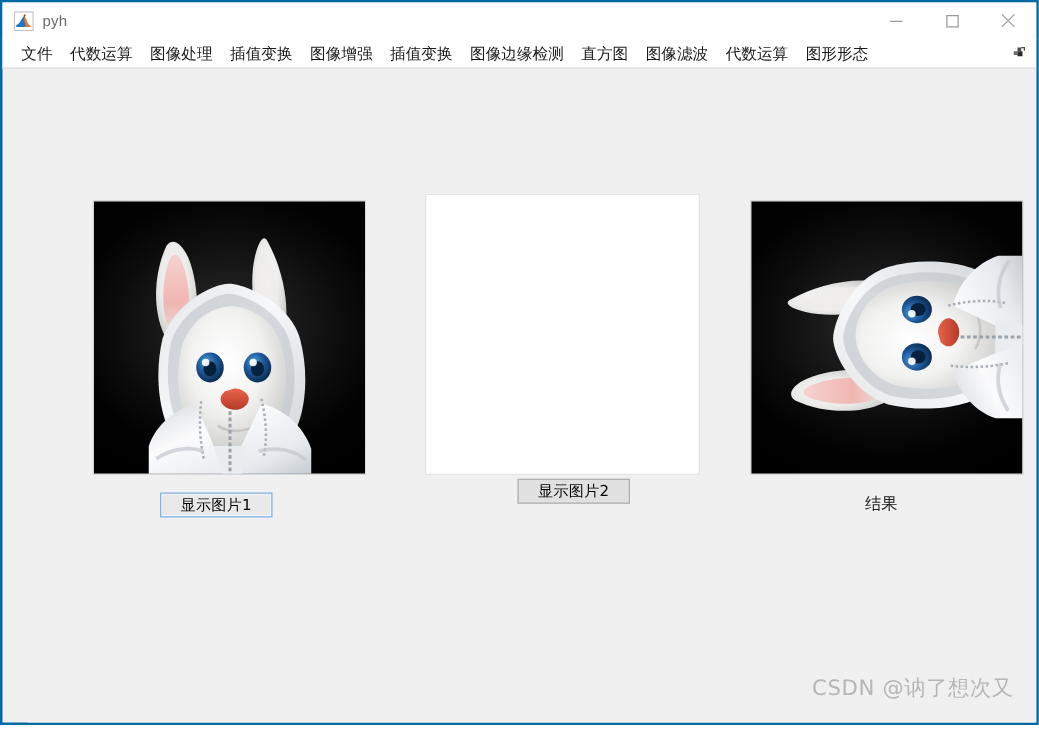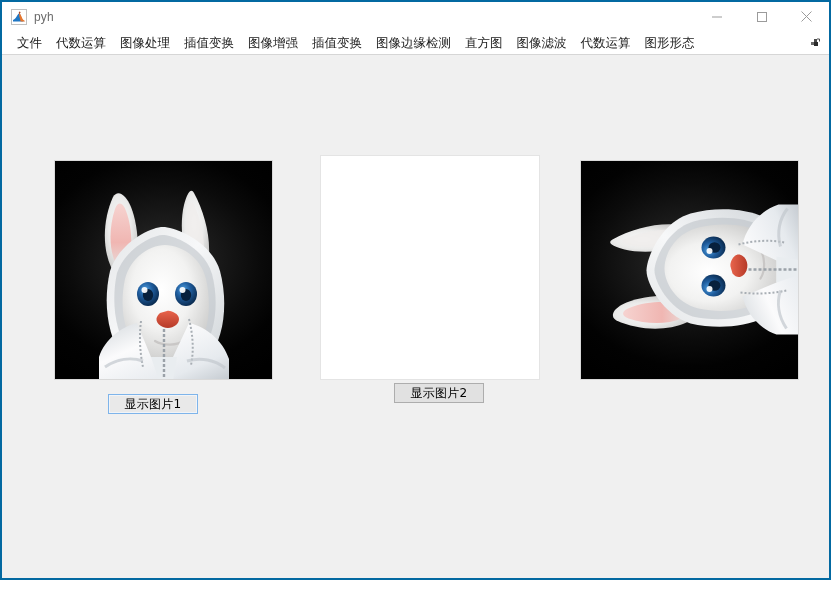--- a/index.html
+++ b/index.html
@@ -91,20 +91,21 @@
     top: 3px;
     width: 12px;
     height: 12px;
   }
 
   
   .client {
     flex: 1 1 auto;
     position: relative;
     background: #f0f0f0;
+    margin-left: 20px;
   }
 
   .img-frame {
     position: absolute;
     box-sizing: border-box;
     border: 1px solid #d9d9d9;
     background: #ffffff;
     overflow: hidden;
   }
 
@@ -353,16 +354,18 @@
             <path d="M109 168 L109 220" stroke="#9aa1a8" stroke-width="2.4" stroke-dasharray="3 2"></path>
             <path d="M86 160 C84 176 85 192 88 206" fill="none" stroke="#a8aeb4" stroke-width="2" stroke-dasharray="2 2"></path>
             <path d="M134 158 C138 174 139 190 136 204" fill="none" stroke="#a8aeb4" stroke-width="2" stroke-dasharray="2 2"></path>
             <path d="M50 206 C62 198 76 196 88 200" fill="none" stroke="#c2c8cd" stroke-width="3" opacity="0.7"></path>
             <path d="M132 200 C146 196 160 199 170 207" fill="none" stroke="#c2c8cd" stroke-width="3" opacity="0.7"></path>
           </svg>
         </div>
       </div>
     </div>
 
-
+    <div class="static-label" style="left:618px; top:339px; width:130px;">结果</div>
+
+    <div class="watermark">CSDN @讷了想次又</div>
 
   </div>
 </div>
 
 </body></html>

